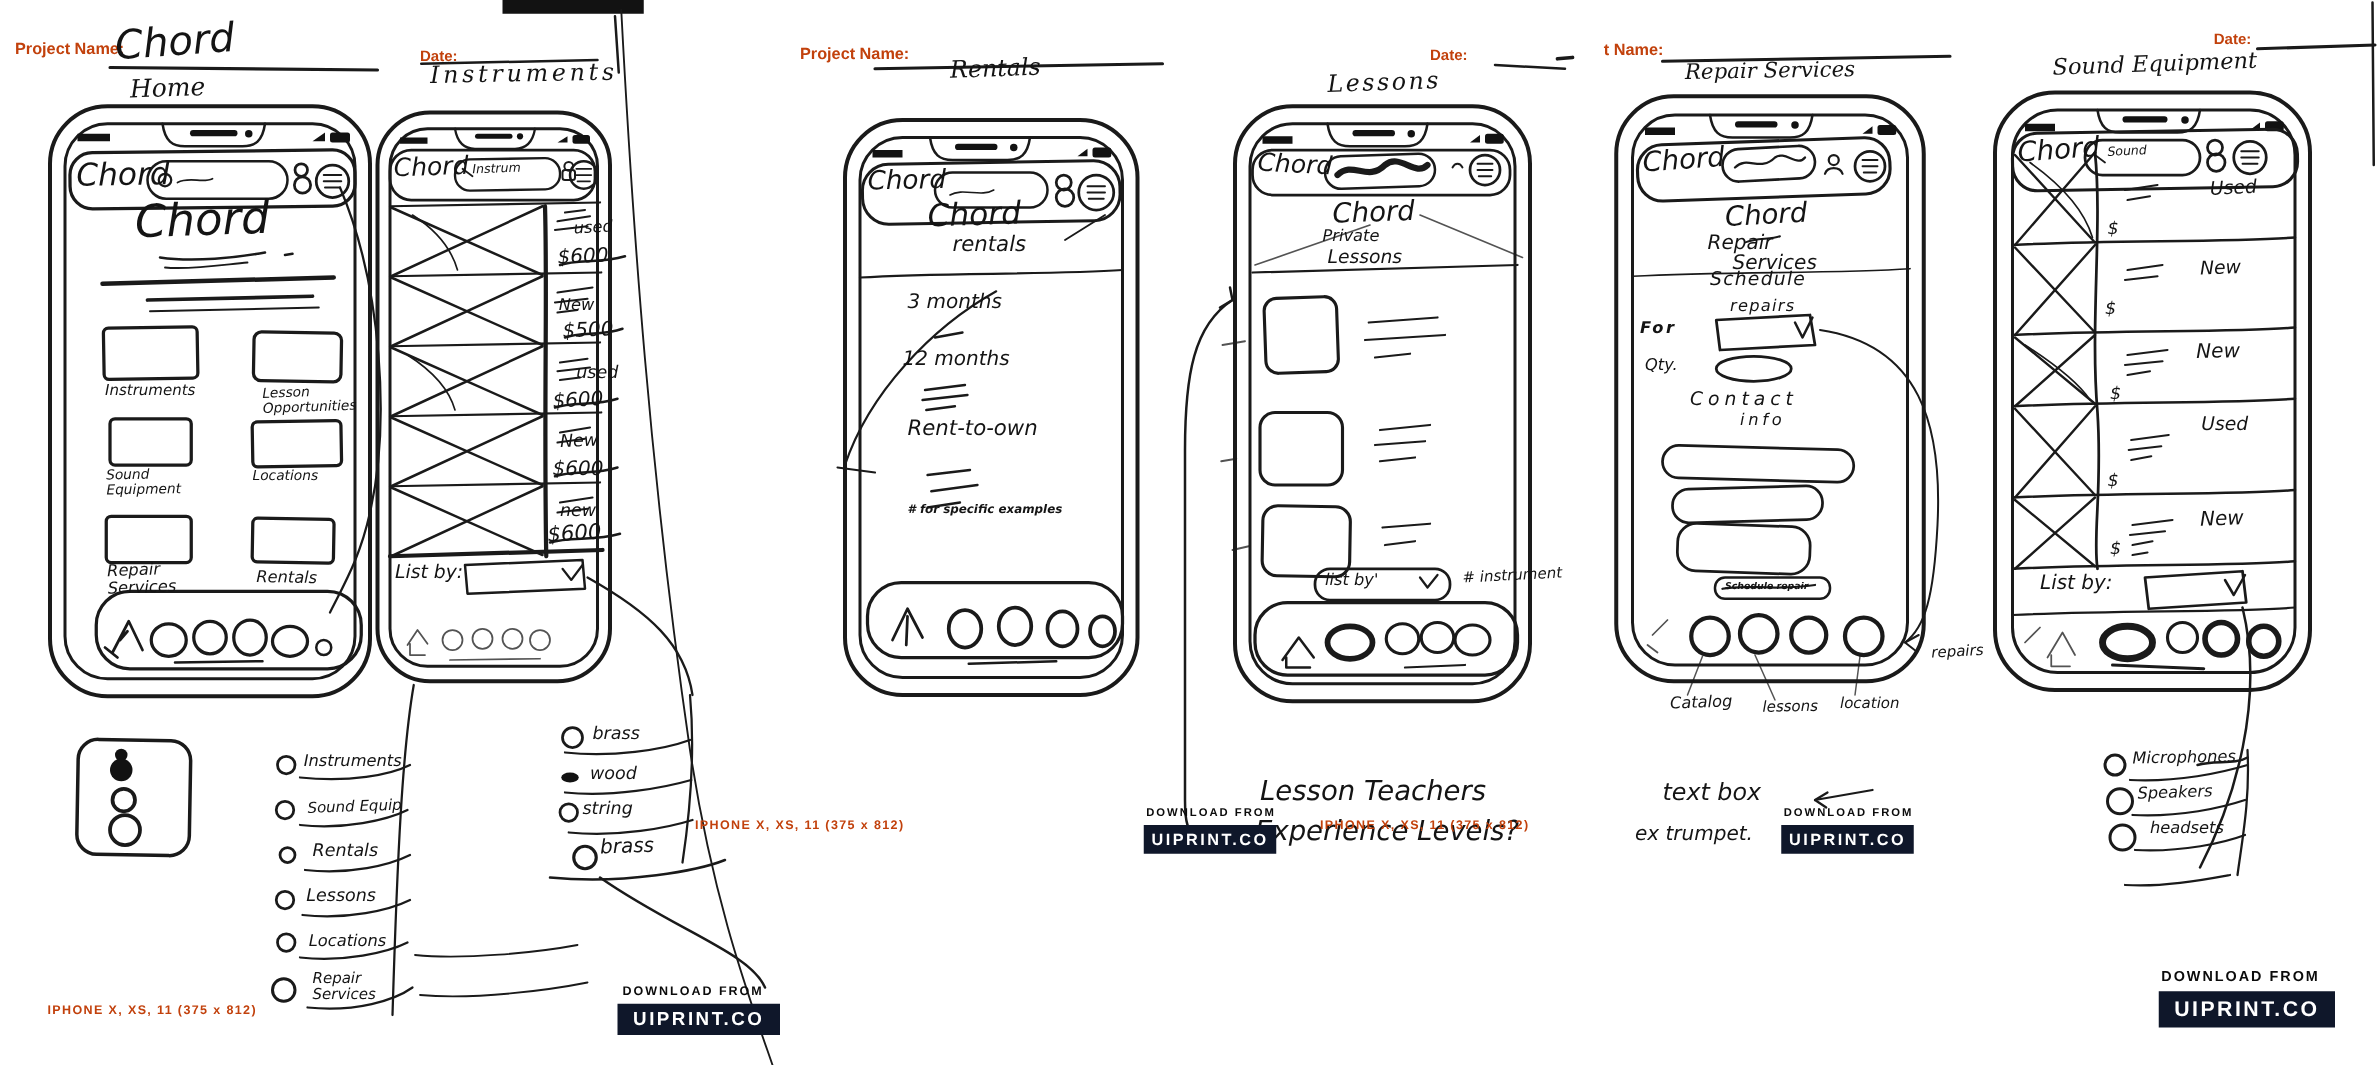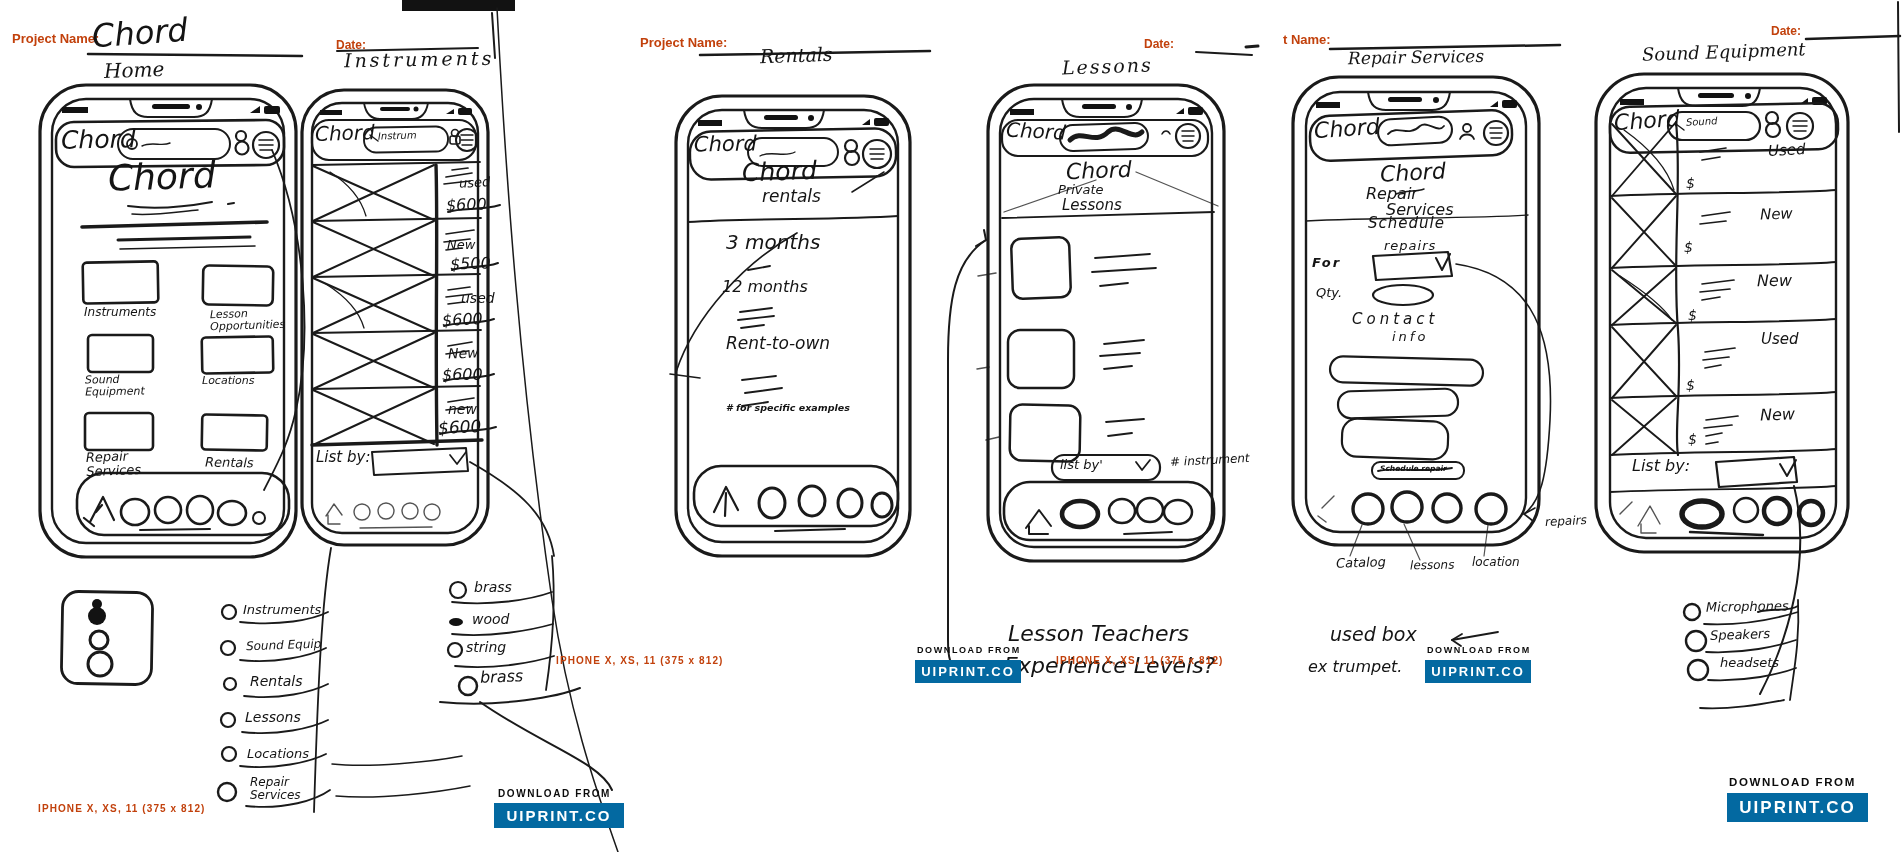--- a/index.html
+++ b/index.html
@@ -9,21 +9,21 @@
   #ink path,#ink rect,#ink ellipse,#ink circle,#ink line,#ink polyline{
       stroke:#1a1a1a;fill:none;stroke-linecap:round;stroke-linejoin:round;}
   #ink .f{fill:#121212;stroke:none;}
   #ink .lt{opacity:.75;}
   .txt{position:absolute;z-index:2;white-space:pre-line;line-height:1.08;}
   .pr{font-family:"Liberation Sans",sans-serif;font-weight:bold;color:#c2410c;}
   .hw{font-family:"DejaVu Sans",sans-serif;font-style:italic;color:#141414;}
   .hws{font-family:"DejaVu Serif",serif;font-style:italic;color:#141414;}
   .spec{font-size:10px;letter-spacing:1.1px;font-weight:bold;}
   .dl{font-weight:bold;letter-spacing:1.6px;color:#0b0b0b;}
-  .brandbox{position:absolute;z-index:2;background:#0369a1;color:#fff;font-weight:bold;
+  .brandbox{position:absolute;z-index:2;background:#0f172a;color:#fff;font-weight:bold;
             display:flex;align-items:center;justify-content:center;letter-spacing:2px;
             font-family:"Liberation Sans",sans-serif;}
 </style>
 </head>
 <body>
 
 <div id="canvas">
 
 <svg id="ink" width="1904" height="852" viewBox="0 0 1904 852">
 
@@ -450,21 +450,21 @@
 <div class="txt hw" style="left:316px;top:449px;font-size:15px;">List by:</div>
 <div class="txt hw" style="left:474px;top:580px;font-size:14px;">brass</div>
 <div class="txt hw" style="left:472px;top:612px;font-size:14px;">wood</div>
 <div class="txt hw" style="left:466px;top:640px;font-size:14px;">string</div>
 <div class="txt hw" style="left:480px;top:668px;font-size:16px;transform:rotate(-2deg);">brass</div>
 
 <div class="txt hws" style="left:760px;top:45px;font-size:19px;transform:rotate(-2deg);">Rentals</div>
 <div class="txt hw" style="left:694px;top:133px;font-size:21px;transform:rotate(-1deg);">Chord</div>
 <div class="txt hw" style="left:742px;top:158px;font-size:25px;transform:rotate(-2deg);">Chord</div>
 <div class="txt hw" style="left:762px;top:187px;font-size:17px;">rentals</div>
-<div class="txt hw" style="left:726px;top:232px;font-size:20px;">3 months</div>
+<div class="txt hw" style="left:726px;top:232px;font-size:16px;">3 months</div>
 <div class="txt hw" style="left:722px;top:278px;font-size:16px;">12 months</div>
 <div class="txt hw" style="left:726px;top:334px;font-size:17px;">Rent-to-own</div>
 <div class="txt hw" style="left:726px;top:355px;font-size:9.5px;font-weight:bold;margin-top:48px;"># for specific examples</div>
 
 <div class="txt hws" style="left:1062px;top:56px;font-size:19px;letter-spacing:2px;transform:rotate(-2deg);">Lessons</div>
 <div class="txt hw" style="left:1006px;top:121px;font-size:20px;transform:rotate(3deg);">Chord</div>
 <div class="txt hw" style="left:1066px;top:159px;font-size:22px;transform:rotate(-2deg);">Chord</div>
 <div class="txt hw" style="left:1058px;top:183px;font-size:13px;">Private</div>
 <div class="txt hw" style="left:1062px;top:197px;font-size:15px;">Lessons</div>
 <div class="txt hw" style="left:1060px;top:458px;font-size:13px;">list by'</div>
@@ -481,21 +481,21 @@
 <div class="txt hw" style="left:1384px;top:239px;font-size:13px;letter-spacing:1px;">repairs</div>
 <div class="txt hw" style="left:1312px;top:256px;font-size:13px;letter-spacing:2px;font-weight:bold;">For</div>
 <div class="txt hw" style="left:1316px;top:286px;font-size:13px;">Qty.</div>
 <div class="txt hw" style="left:1352px;top:311px;font-size:15px;letter-spacing:4px;">Contact</div>
 <div class="txt hw" style="left:1392px;top:330px;font-size:13px;letter-spacing:3px;">info</div>
 <div class="txt hw" style="left:1380px;top:465px;font-size:7.5px;font-weight:bold;">Schedule repair</div>
 <div class="txt hw" style="left:1336px;top:556px;font-size:13px;transform:rotate(-2deg);">Catalog</div>
 <div class="txt hw" style="left:1410px;top:559px;font-size:12px;transform:rotate(-1deg);">lessons</div>
 <div class="txt hw" style="left:1472px;top:556px;font-size:12px;">location</div>
 <div class="txt hw" style="left:1545px;top:515px;font-size:12px;transform:rotate(-3deg);">repairs</div>
-<div class="txt hw" style="left:1330px;top:624px;font-size:19px;">used box</div>
+<div class="txt hw" style="left:1330px;top:624px;font-size:19px;">text box</div>
 <div class="txt hw" style="left:1308px;top:658px;font-size:16px;">ex trumpet.</div>
 
 <div class="txt hws" style="left:1642px;top:42px;font-size:18px;transform:rotate(-2deg);">Sound Equipment</div>
 <div class="txt hw" style="left:1614px;top:109px;font-size:22px;transform:rotate(-4deg);">Chord</div>
 <div class="txt hw" style="left:1686px;top:117px;font-size:10px;transform:rotate(-3deg);">Sound</div>
 <div class="txt hw" style="left:1768px;top:142px;font-size:15px;transform:rotate(-3deg);">Used</div>
 <div class="txt hw" style="left:1760px;top:206px;font-size:15px;transform:rotate(-2deg);">New</div>
 <div class="txt hw" style="left:1757px;top:272px;font-size:16px;transform:rotate(-1deg);">New</div>
 <div class="txt hw" style="left:1761px;top:331px;font-size:15px;">Used</div>
 <div class="txt hw" style="left:1760px;top:406px;font-size:16px;transform:rotate(-2deg);">New</div>

